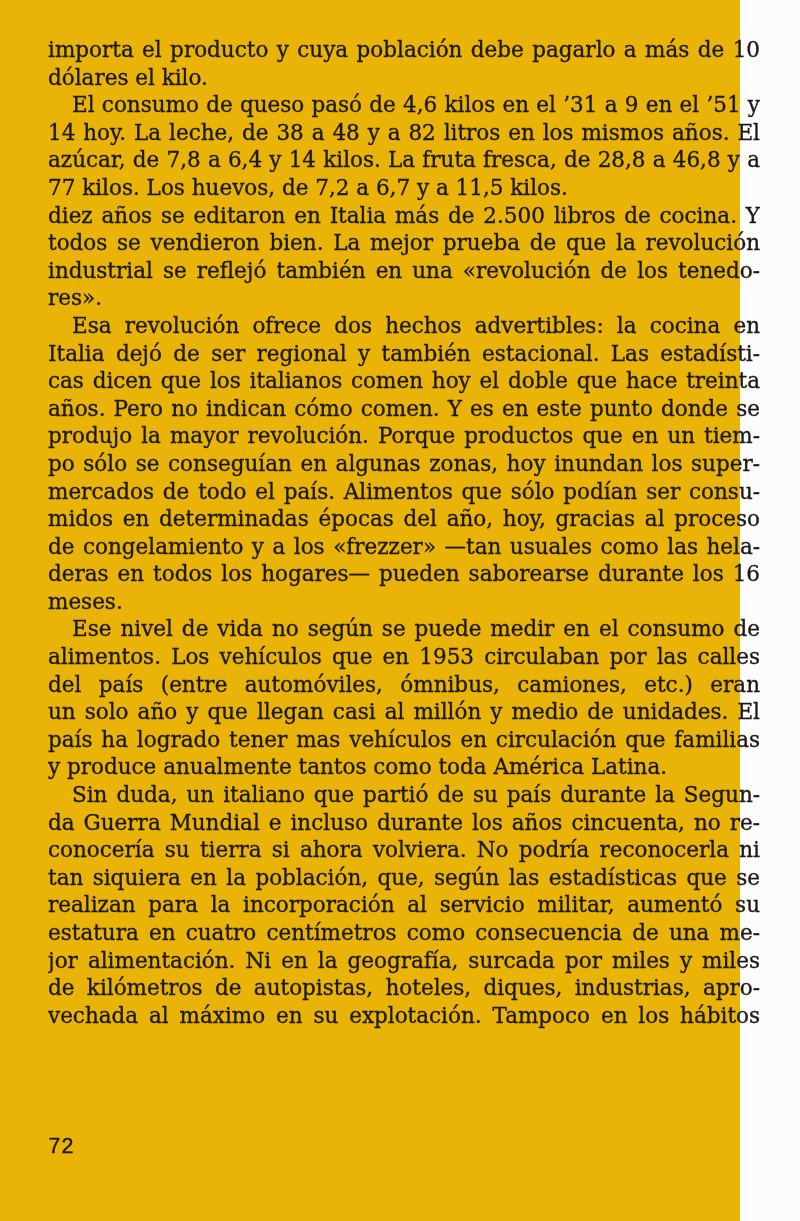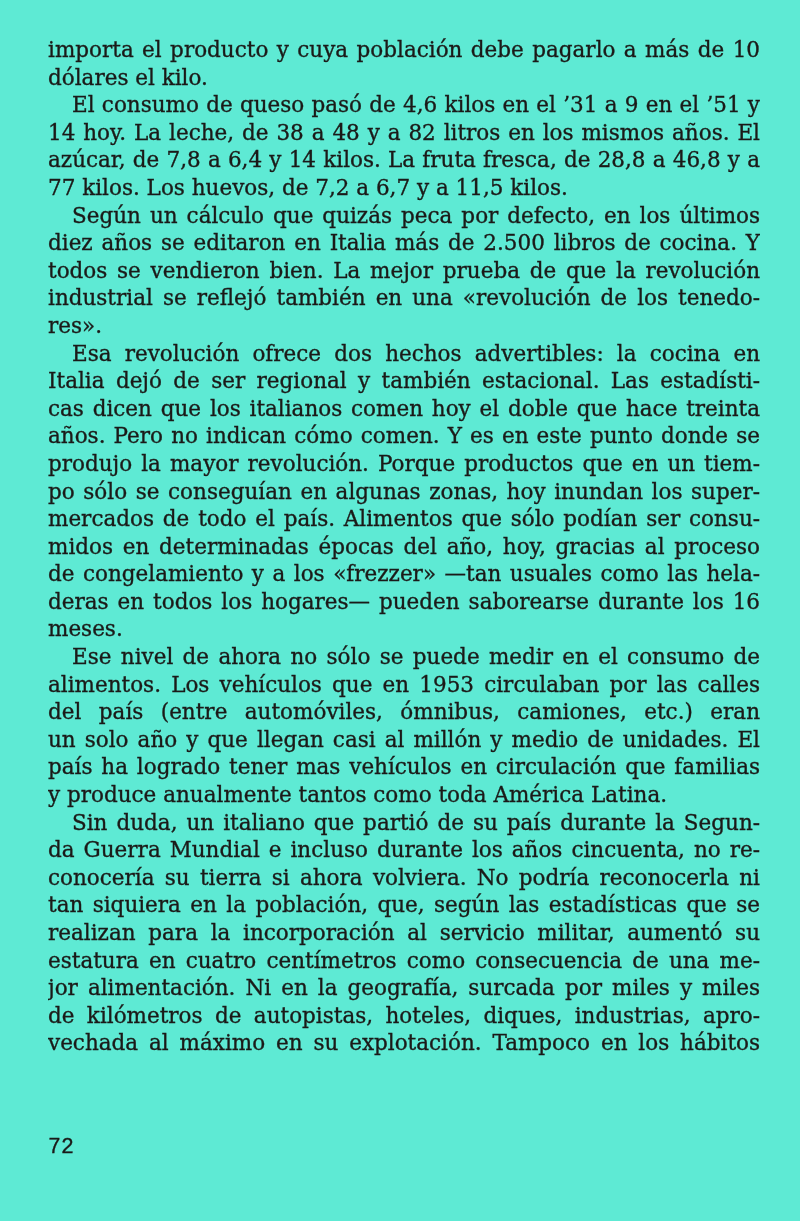--- a/index.html
+++ b/index.html
@@ -7,23 +7,23 @@
     padding: 0;
   }
   body {
     width: 800px;
     height: 1221px;
     background: #fcfcfa;
     overflow: hidden;
   }
   .page {
     position: relative;
-    width: 800px;
+    width: 740px;
     height: 1221px;
-    background: #5eead4;
+    background: #eab308;
     font-family: "DejaVu Serif", serif;
     color: #1b1a18;
   }
   .text-block {
     position: absolute;
     left: 48px;
     top: 36px;
     width: 712px;
   }
   .paragraph {
@@ -65,41 +65,40 @@
         <div class="line">importa el producto y cuya población debe pagarlo a más de 10</div>
         <div class="line last">dólares el kilo.</div>
       </div>
       <div class="paragraph">
         <div class="line first">El consumo de queso pasó de 4,6 kilos en el ’31 a 9 en el ’51 y</div>
         <div class="line">14 hoy. La leche, de 38 a 48 y a 82 litros en los mismos años. El</div>
         <div class="line">azúcar, de 7,8 a 6,4 y 14 kilos. La fruta fresca, de 28,8 a 46,8 y a</div>
         <div class="line last">77 kilos. Los huevos, de 7,2 a 6,7 y a 11,5 kilos.</div>
       </div>
       <div class="paragraph">
-        <div class="line first">Según un cálculo que quizás peca por defecto, en los últimos</div>
         <div class="line">diez años se editaron en Italia más de 2.500 libros de cocina. Y</div>
         <div class="line">todos se vendieron bien. La mejor prueba de que la revolución</div>
         <div class="line">industrial se reflejó también en una «revolución de los tenedo-</div>
         <div class="line last">res».</div>
       </div>
       <div class="paragraph">
         <div class="line first">Esa revolución ofrece dos hechos advertibles: la cocina en</div>
         <div class="line">Italia dejó de ser regional y también estacional. Las estadísti-</div>
         <div class="line">cas dicen que los italianos comen hoy el doble que hace treinta</div>
         <div class="line">años. Pero no indican cómo comen. Y es en este punto donde se</div>
         <div class="line">produjo la mayor revolución. Porque productos que en un tiem-</div>
         <div class="line">po sólo se conseguían en algunas zonas, hoy inundan los super-</div>
         <div class="line">mercados de todo el país. Alimentos que sólo podían ser consu-</div>
         <div class="line">midos en determinadas épocas del año, hoy, gracias al proceso</div>
         <div class="line">de congelamiento y a los «frezzer» —tan usuales como las hela-</div>
         <div class="line">deras en todos los hogares— pueden saborearse durante los 16</div>
         <div class="line last">meses.</div>
       </div>
       <div class="paragraph">
-        <div class="line first">Ese nivel de ahora no sólo se puede medir en el consumo de</div>
+        <div class="line first">Ese nivel de vida no según se puede medir en el consumo de</div>
         <div class="line">alimentos. Los vehículos que en 1953 circulaban por las calles</div>
         <div class="line">del país (entre automóviles, ómnibus, camiones, etc.) eran</div>
         <div class="line">un solo año y que llegan casi al millón y medio de unidades. El</div>
         <div class="line">país ha logrado tener mas vehículos en circulación que familias</div>
         <div class="line last">y produce anualmente tantos como toda América Latina.</div>
       </div>
       <div class="paragraph">
         <div class="line first">Sin duda, un italiano que partió de su país durante la Segun-</div>
         <div class="line">da Guerra Mundial e incluso durante los años cincuenta, no re-</div>
         <div class="line">conocería su tierra si ahora volviera. No podría reconocerla ni</div>

